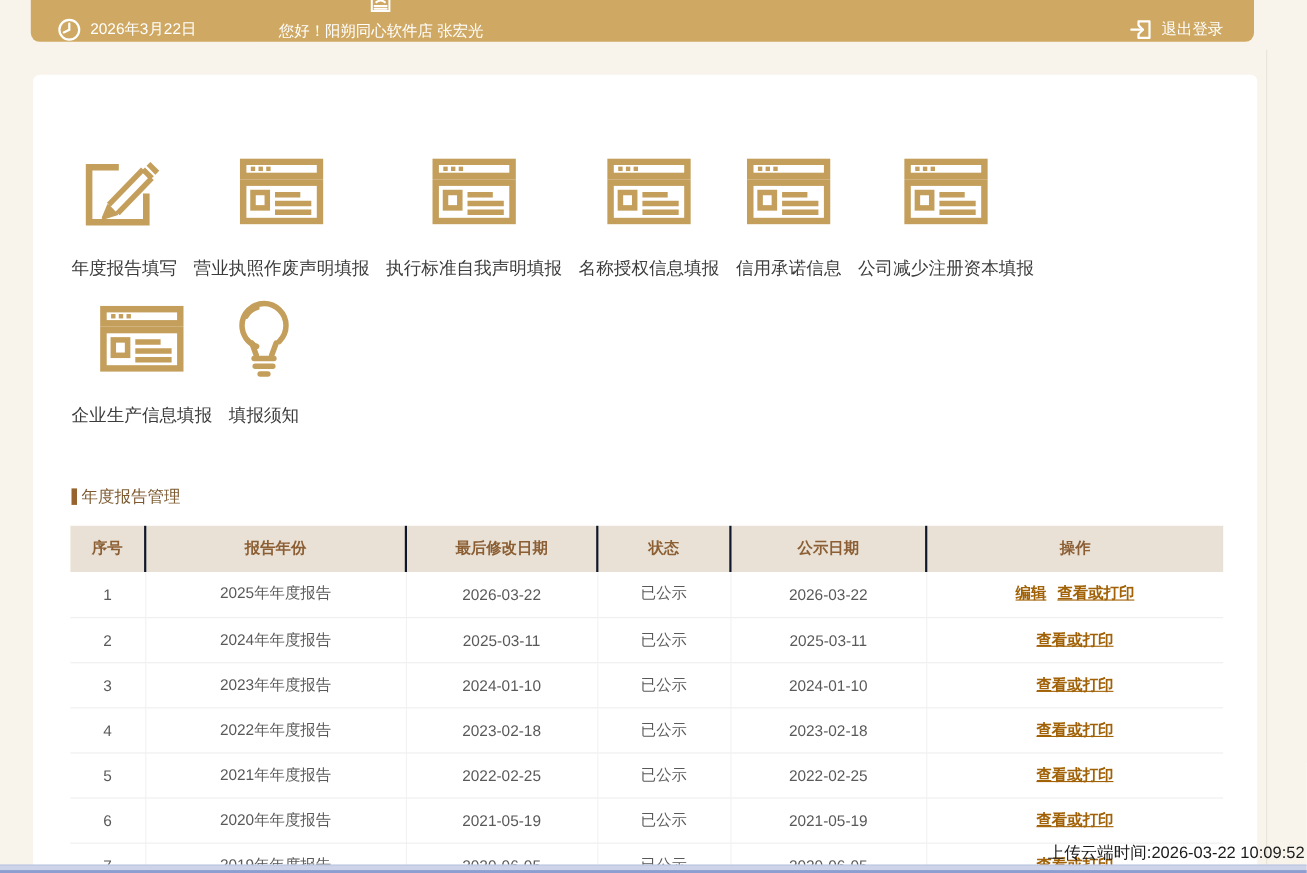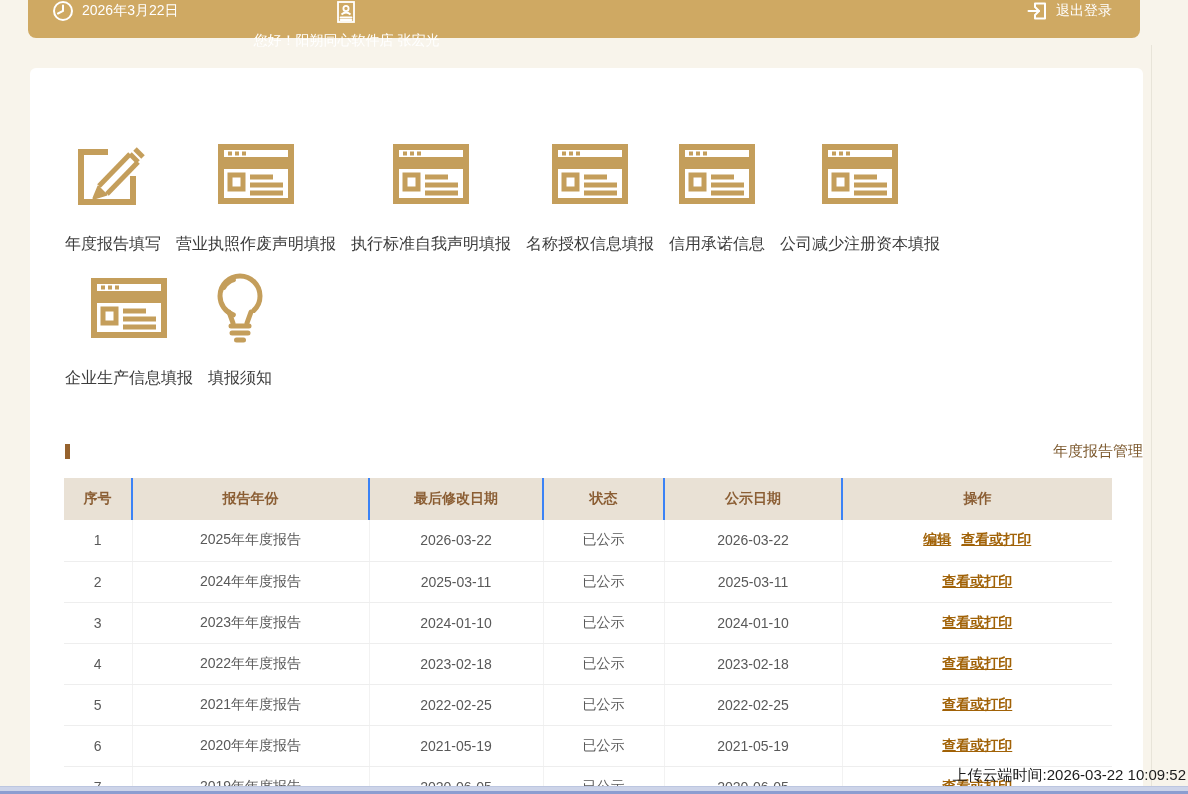--- a/index.html
+++ b/index.html
@@ -9,21 +9,21 @@
     background:#f8f4eb;
     position:relative;
     color:#595959;
   }
 
   
   .topbar {
     position:absolute; left:28px; top:0; width:1112px; height:38px;
     background:#cfa963;
     border-radius:0 0 8px 8px;
-    display:flex; align-items:flex-start;
+    display:flex; align-items:flex-end;
     color:#fff; font-size:14px;
   }
   .topbar .seg { display:flex; align-items:center; gap:8px; }
   .seg-date { margin-left:24px; }
   .seg-user { margin-left:75px;flex-direction:column; }
   .seg-logout { margin-left:auto; margin-right:28px; cursor:pointer; }
   .topbar svg { display:block; }
 
   
   .card {
@@ -48,39 +48,39 @@
   .shortcut .icon-box {
     height:66px; display:flex; align-items:center; justify-content:center;
   }
   .shortcut .label {
     margin-top:27px; font-size:16px; color:#3c3c3c; white-space:nowrap;
   }
 
   
   .section-head {
     margin:53px 0 0 35px;
-    display:flex; align-items:center; gap:4px;justify-content:space-between;
+    display:flex; align-items:center; gap:4px;
   }
   .section-marker { width:5px; height:15px; background:#96622d; }
   .section-title { font-size:15px; color:#7d5a2f; }
 
   
   table.report-table {
     margin:17px 0 0 34px;
     width:1048px;
     border-collapse:collapse;
     table-layout:fixed;
     font-size:14px;
   }
   .report-table thead th {
     background:#e9e1d5;
     color:#8b5e34;
     font-weight:bold;
     height:42px;
-    border-right:2px solid #3b82f6;
+    border-right:2px solid #0f172a;
     text-align:center;
   }
   .report-table thead th:last-child { border-right:none; }
   .report-table tbody td {
     height:41px;
     text-align:center;
     color:#595959;
     border-bottom:1px solid #eeeeee;
     border-right:1px solid #f2f2f2;
     background:#fff;

